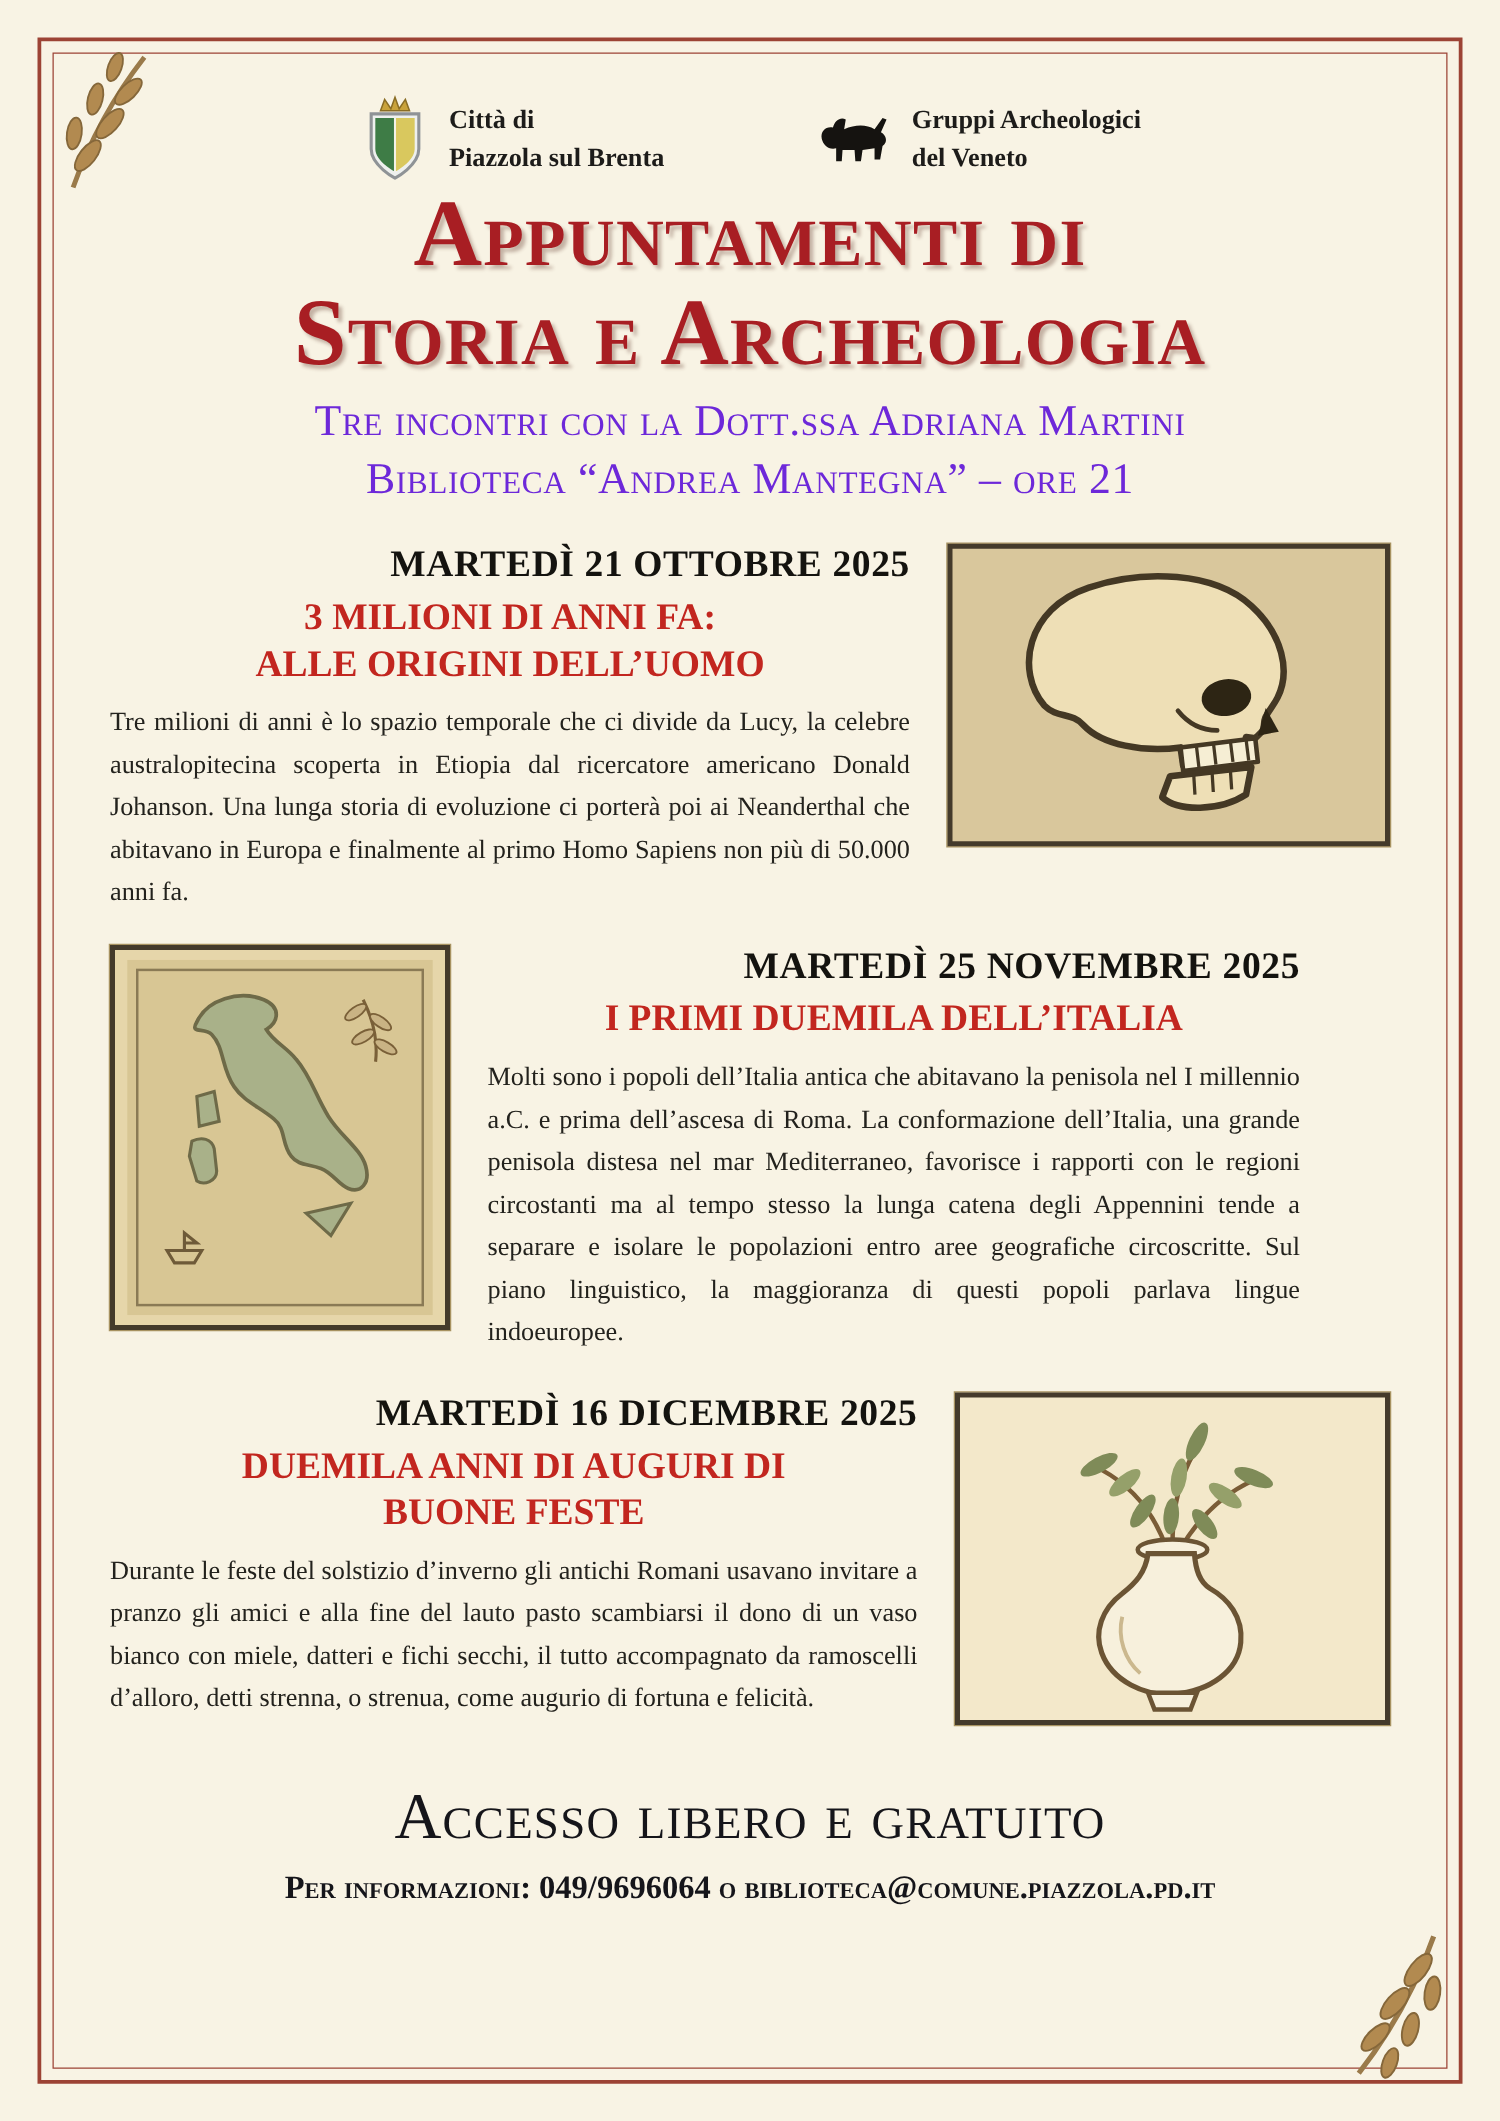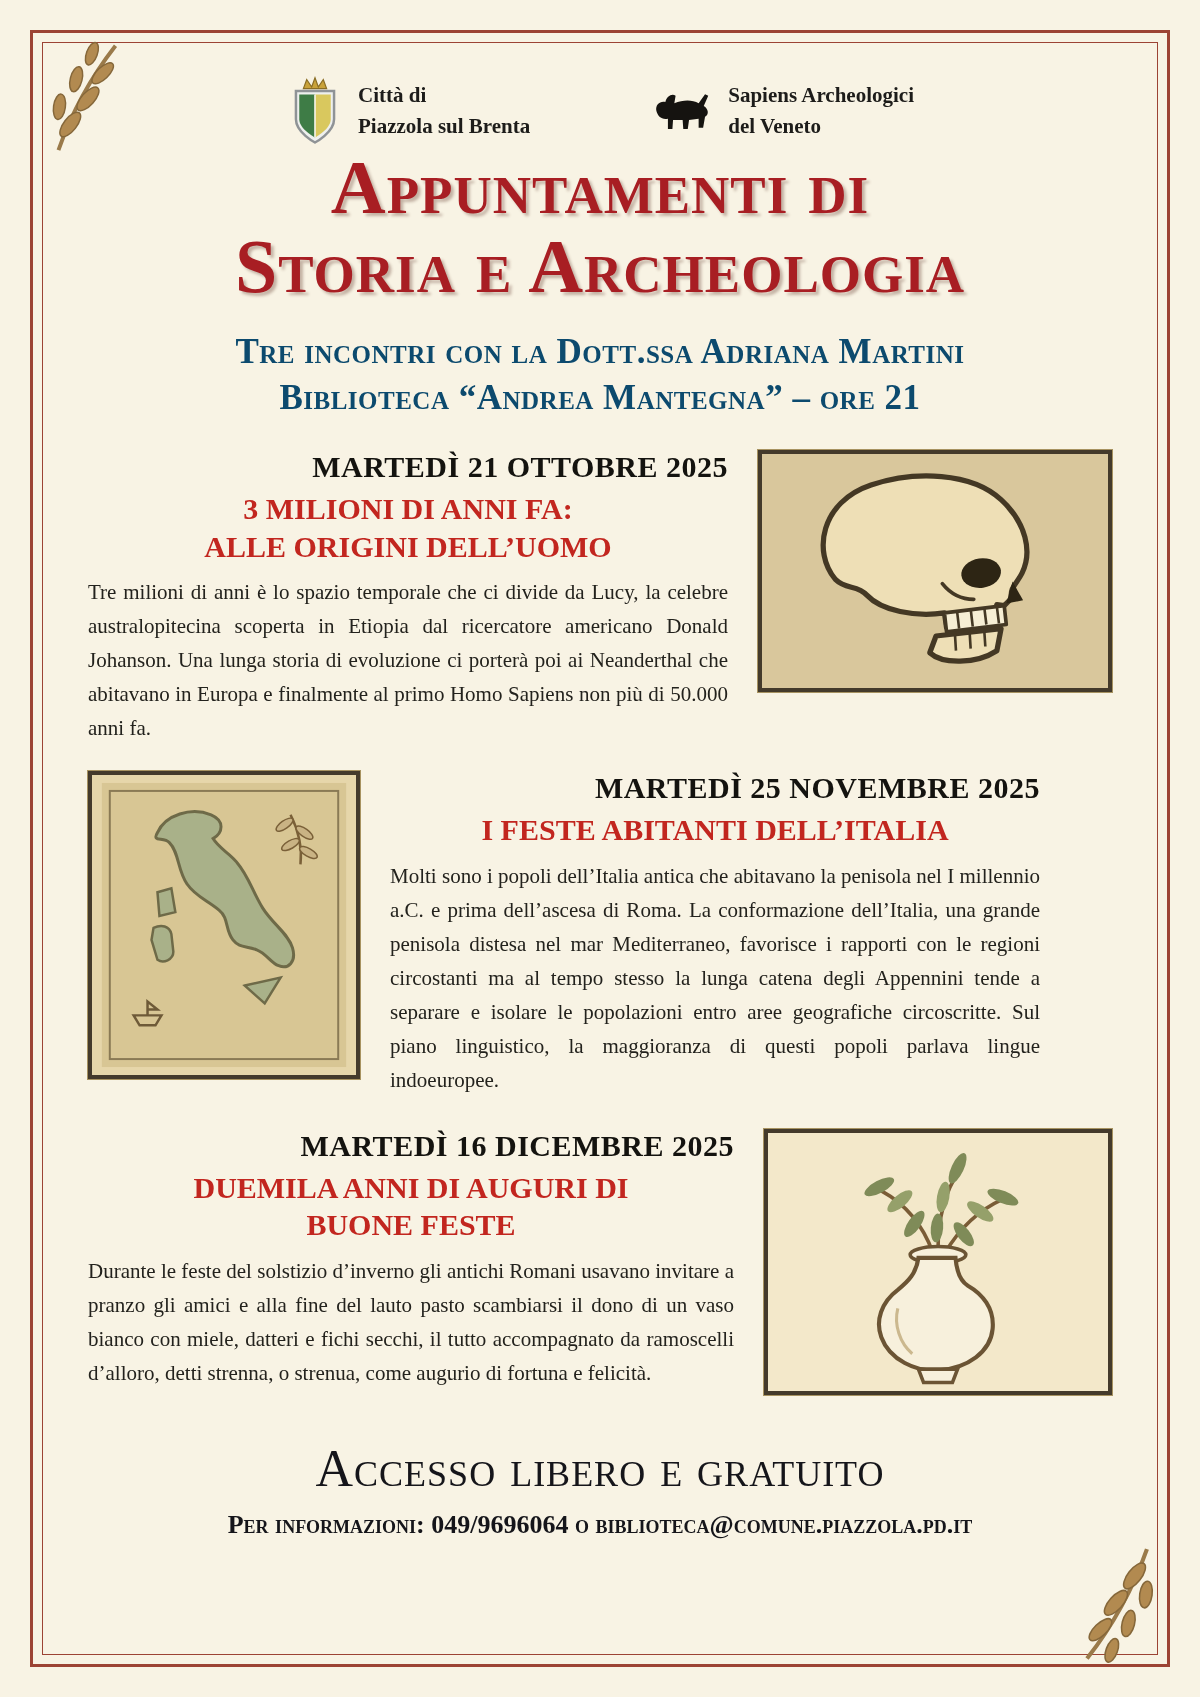--- a/index.html
+++ b/index.html
@@ -20,22 +20,22 @@
   .org { display: flex; align-items: center; gap: 14px; }
   .org-name { font-weight: bold; font-size: 21px; line-height: 1.5; color: #1d1c1a; }
   .crest { width: 58px; height: 70px; }
   .horse { width: 64px; height: 48px; }
 
   .title { margin: 2px 0 0; text-align: center; color: #a81e23; font-weight: bold;
     font-variant: small-caps; font-size: 76px; line-height: 1.04; letter-spacing: 1px;
     text-shadow: 3px 3px 3px rgba(85,40,28,0.32); }
   .tline { display: block; }
 
-  .subtitle { margin-top: 23px; text-align: center; font-variant: small-caps; font-weight: bold;
-    font-size: 35px; line-height: 1.3; color: #0c4a6e; letter-spacing: 0.5px; }
+  .subtitle { margin-top: 8px; text-align: center; font-variant: small-caps; font-weight: normal;
+    font-size: 35px; line-height: 1.3; color: #6d28d9; letter-spacing: 0.5px; }
 
   .event { display: flex; gap: 30px; align-items: flex-start; }
   .event-1 { margin-top: 30px; }
   .event-2 { margin-top: 26px; }
   .event-3 { margin-top: 32px; }
   .ev-col { flex: 1; min-width: 0; }
   .event-2 .ev-col { margin-right: 72px; }
 
   .ev-date { margin: 0; font-size: 30px; font-weight: bold; text-align: right; color: #14130f; letter-spacing: 0.5px; }
   .ev-title { margin: 6px 0 0; font-size: 30px; font-weight: bold; text-align: center; color: #c2261f; line-height: 1.25; }
@@ -93,21 +93,21 @@
         <div class="org-name">
           <div>Città di</div>
           <div>Piazzola sul Brenta</div>
         </div>
       </div>
       <div class="org">
         <svg class="horse" viewBox="0 0 100 72" aria-hidden="true">
           <path d="M10,36 C8,26 16,20 24,22 C26,13 34,8 40,12 L38,24 C52,18 66,18 76,24 L86,10 L91,12 L84,28 C91,32 93,41 86,45 L83,62 L76,62 L76,48 L61,50 L59,64 L52,64 L51,50 L36,50 L35,64 L28,64 L28,48 C18,50 12,44 10,36 Z" fill="#151310"></path>
         </svg>
         <div class="org-name">
-          <div>Sapiens Archeologici</div>
+          <div>Gruppi Archeologici</div>
           <div>del Veneto</div>
         </div>
       </div>
     </div>
 
     <h1 class="title">
       <span class="tline">Appuntamenti di</span>
       <span class="tline">Storia e Archeologia</span>
     </h1>
 
@@ -152,21 +152,21 @@
           <ellipse cx="186" cy="44" rx="10" ry="4" fill="#c9b384" stroke="#7a6038" stroke-width="1.5" transform="rotate(-35 186 44)"></ellipse>
           <ellipse cx="206" cy="52" rx="10" ry="4" fill="#c9b384" stroke="#7a6038" stroke-width="1.5" transform="rotate(35 206 52)"></ellipse>
           <ellipse cx="192" cy="64" rx="10" ry="4" fill="#c9b384" stroke="#7a6038" stroke-width="1.5" transform="rotate(-30 192 64)"></ellipse>
           <ellipse cx="210" cy="72" rx="10" ry="4" fill="#c9b384" stroke="#7a6038" stroke-width="1.5" transform="rotate(30 210 72)"></ellipse>
           <path d="M34,236 L62,236 L56,246 L40,246 Z M48,236 L48,222 L58,230 L48,230" fill="none" stroke="#6e5a38" stroke-width="2.5"></path>
         </svg>
       </figure>
       <div class="ev-col">
         <h2 class="ev-date">MARTEDÌ 25 NOVEMBRE 2025</h2>
         <h3 class="ev-title">
-          <span class="ev-title-line">I FESTE ABITANTI DELL’ITALIA</span>
+          <span class="ev-title-line">I PRIMI DUEMILA DELL’ITALIA</span>
         </h3>
         <p class="ev-body">Molti sono i popoli dell’Italia antica che abitavano la penisola nel I millennio a.C. e prima dell’ascesa di Roma. La conformazione dell’Italia, una grande penisola distesa nel mar Mediterraneo, favorisce i rapporti con le regioni circostanti ma al tempo stesso la lunga catena degli Appennini tende a separare e isolare le popolazioni entro aree geografiche circoscritte. Sul piano linguistico, la maggioranza di questi popoli parlava lingue indoeuropee.</p>
       </div>
     </section>
 
     <section class="event event-3">
       <div class="ev-col">
         <h2 class="ev-date">MARTEDÌ 16 DICEMBRE 2025</h2>
         <h3 class="ev-title">
           <span class="ev-title-line">DUEMILA ANNI DI AUGURI DI</span>

